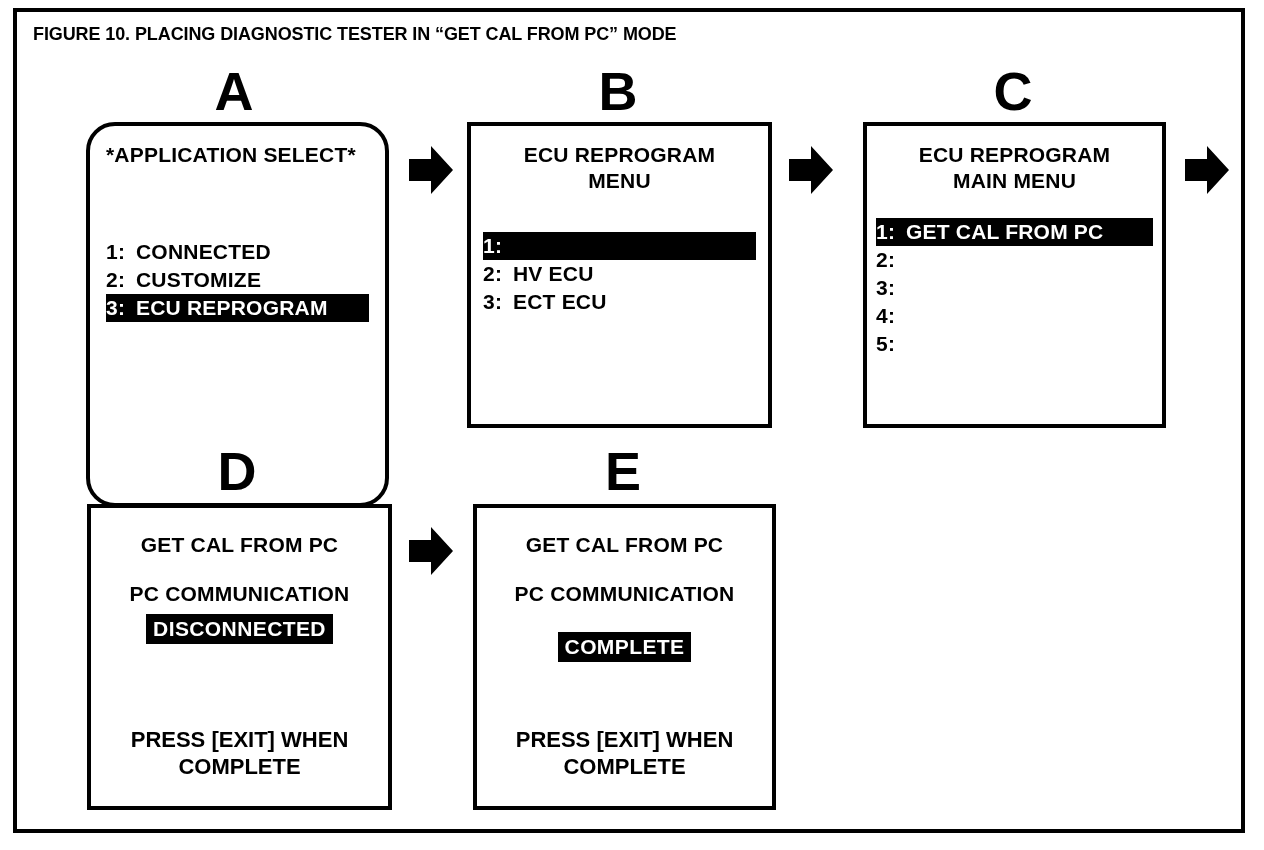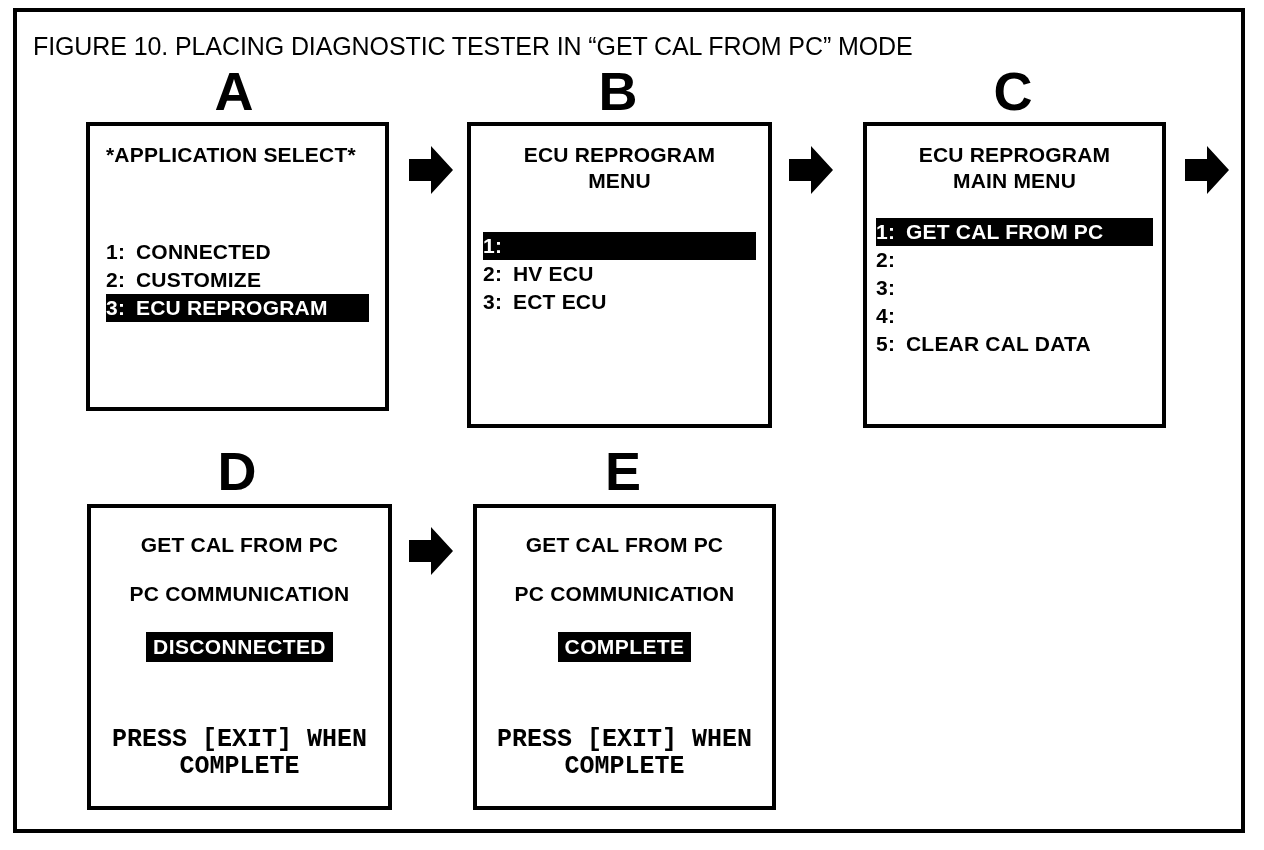--- a/index.html
+++ b/index.html
@@ -32,23 +32,23 @@
     height: 825px;
     border: 4px solid #000000;
     box-sizing: border-box;
     background: #ffffff;
   }
 
   
   .figure-caption {
     position: absolute;
     left: 33px;
-    top: 32px;
-    font-size: 25px;
-    font-weight: normal;
+    top: 24px;
+    font-size: 18px;
+    font-weight: bold;
     letter-spacing: -0.1px;
     color: #000000;
     white-space: nowrap;
   }
 
   
   .panel-letter {
     position: absolute;
     font-size: 54px;
     font-weight: bold;
@@ -132,25 +132,24 @@
     color: #ffffff;
     padding: 2px 7px 2px 7px;
     letter-spacing: 0.4px;
   }
 
   .footer-line {
     position: absolute;
     left: 0;
     right: 0;
     text-align: center;
-    font-size: 25px;
+    font-size: 22px;
     font-weight: bold;
     line-height: 27px;
     white-space: pre-line;
-    font-family: Liberation Mono, monospace;
   }
 
   
   .arrow {
     position: absolute;
     width: 44px;
     height: 48px;
   }
   .arrow svg { display: block; width: 100%; height: 100%; }
 </style>
@@ -158,21 +157,21 @@
 <body>
 
 <div id="figure-root">
 
   <div class="outer-frame"></div>
 
   <div class="figure-caption">FIGURE 10.  PLACING DIAGNOSTIC TESTER IN “GET CAL FROM PC” MODE</div>
 
   <div class="panel-letter" style="left:199px; top:64px;">A</div>
 
-  <div class="screen" style="left:86px; top:122px; width:303px; height:289px;">
+  <div class="screen" style="left:86px; top:122px; width:303px; height:385px;border-radius:29px;">
     <div class="screen-inner">
       <div class="scr-title left-al" style="top:16px;">*APPLICATION SELECT*</div>
 
       <div class="menu-list" style="top:112px; padding:0 16px 0 16px;">
         <div class="menu-row">
           <span class="idx">1:</span>
           <span>CONNECTED</span>
         </div>
         <div class="menu-row">
           <span class="idx">2:</span>
@@ -237,41 +236,40 @@
           <span class="idx">2:</span>
         </div>
         <div class="menu-row">
           <span class="idx">3:</span>
         </div>
         <div class="menu-row">
           <span class="idx">4:</span>
         </div>
         <div class="menu-row">
           <span class="idx">5:</span>
-          <span>CLEAR CAL DATA</span>
         </div>
       </div>
     </div>
   </div>
 
   <div class="arrow" style="left:1185px; top:146px;">
     <svg viewBox="0 0 44 48" preserveAspectRatio="none" aria-hidden="true">
       <polygon points="0,13 22,13 22,0 44,24 22,48 22,35 0,35" fill="#000000"></polygon>
     </svg>
   </div>
 
   <div class="panel-letter" style="left:202px; top:444px;">D</div>
 
   <div class="screen" style="left:87px; top:504px; width:305px; height:306px;">
     <div class="screen-inner">
       <div class="scr-title" style="top:24px;">GET CAL FROM PC</div>
 
       <div class="scr-title" style="top:73px;">PC COMMUNICATION</div>
 
-      <div class="status-line" style="top:124px;">
+      <div class="status-line" style="top:106px;">
         <span class="status-badge">DISCONNECTED</span>
       </div>
 
       <div class="footer-line" style="top:218px;">PRESS [EXIT] WHEN
 COMPLETE</div>
     </div>
   </div>
 
   <div class="arrow" style="left:409px; top:527px;">
     <svg viewBox="0 0 44 48" preserveAspectRatio="none" aria-hidden="true">

